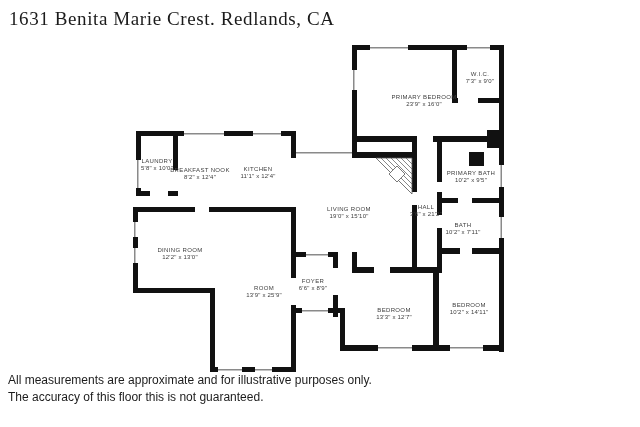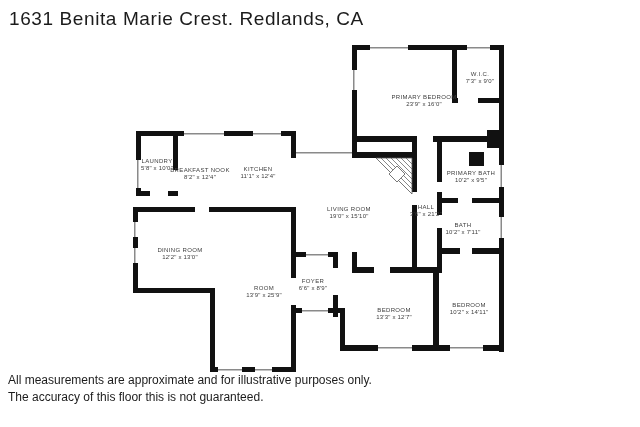--- a/index.html
+++ b/index.html
@@ -1,19 +1,19 @@
 <!DOCTYPE html>
 <html><head>
 <meta charset="utf-8">
 <style>
   html,body{margin:0;padding:0;background:#fff;}
   .page{position:relative;width:640px;height:427px;background:#ffffff;overflow:hidden;
         font-family:"Liberation Sans",sans-serif;}
   .page-title{position:absolute;left:9px;top:8px;margin:0;
-        font-family:Liberation Sans, sans-serif;font-weight:400;
+        font-family:Liberation Serif, serif;font-weight:400;
         font-size:19px;letter-spacing:.6px;color:#1b1b1b;}
   .plan-svg{position:absolute;left:0;top:0;}
   .room-labels{position:absolute;left:0;top:0;width:640px;height:427px;}
   .room-label{position:absolute;transform:translate(-50%,-50%);text-align:center;
         color:#3d3d3d;white-space:nowrap;}
   .room-name{font-size:6px;letter-spacing:.35px;}
   .room-dims{font-size:6px;letter-spacing:.2px;margin-top:1px;}
   .disclaimer{position:absolute;left:8px;top:372px;font-size:12px;line-height:1.4;color:#1c1c1c;}
 </style>
 </head>

